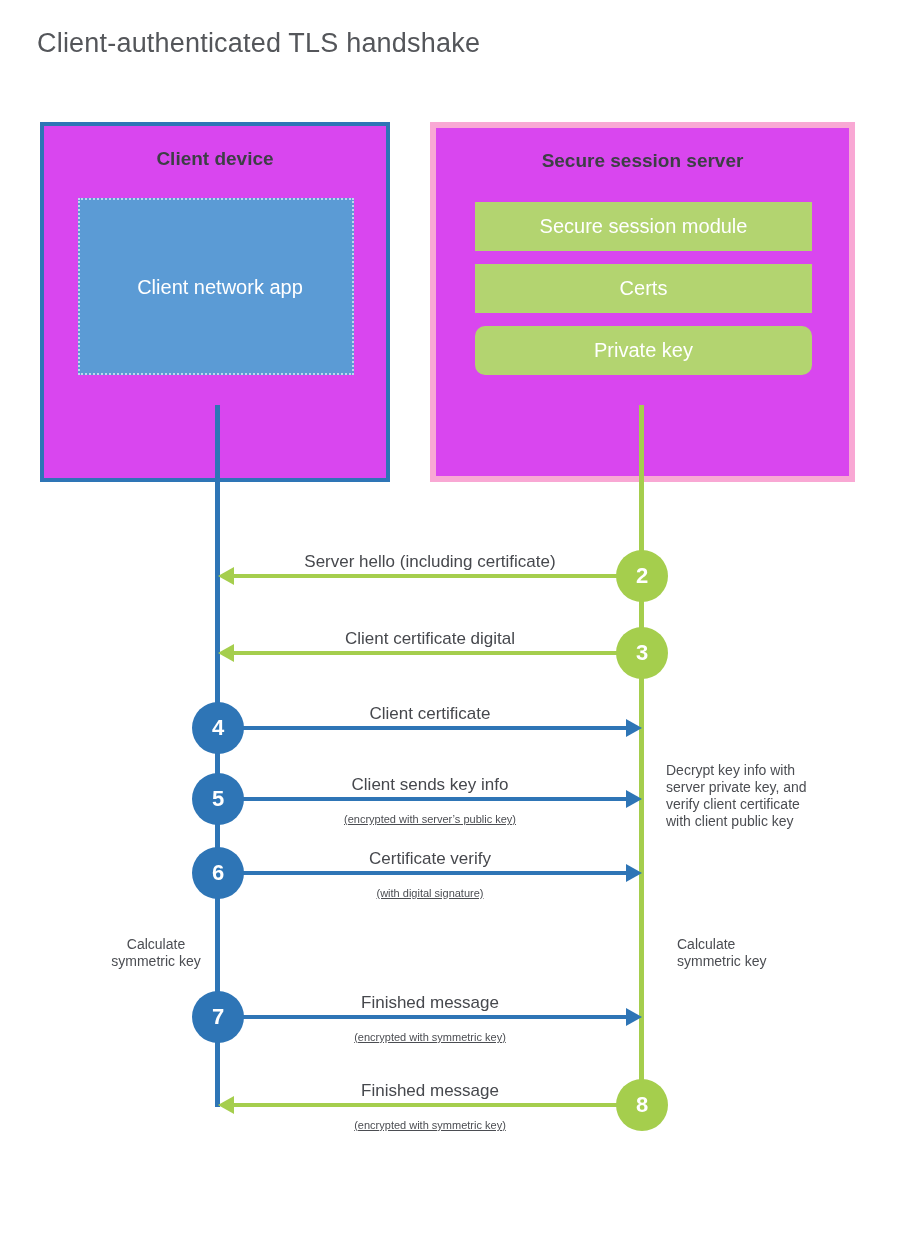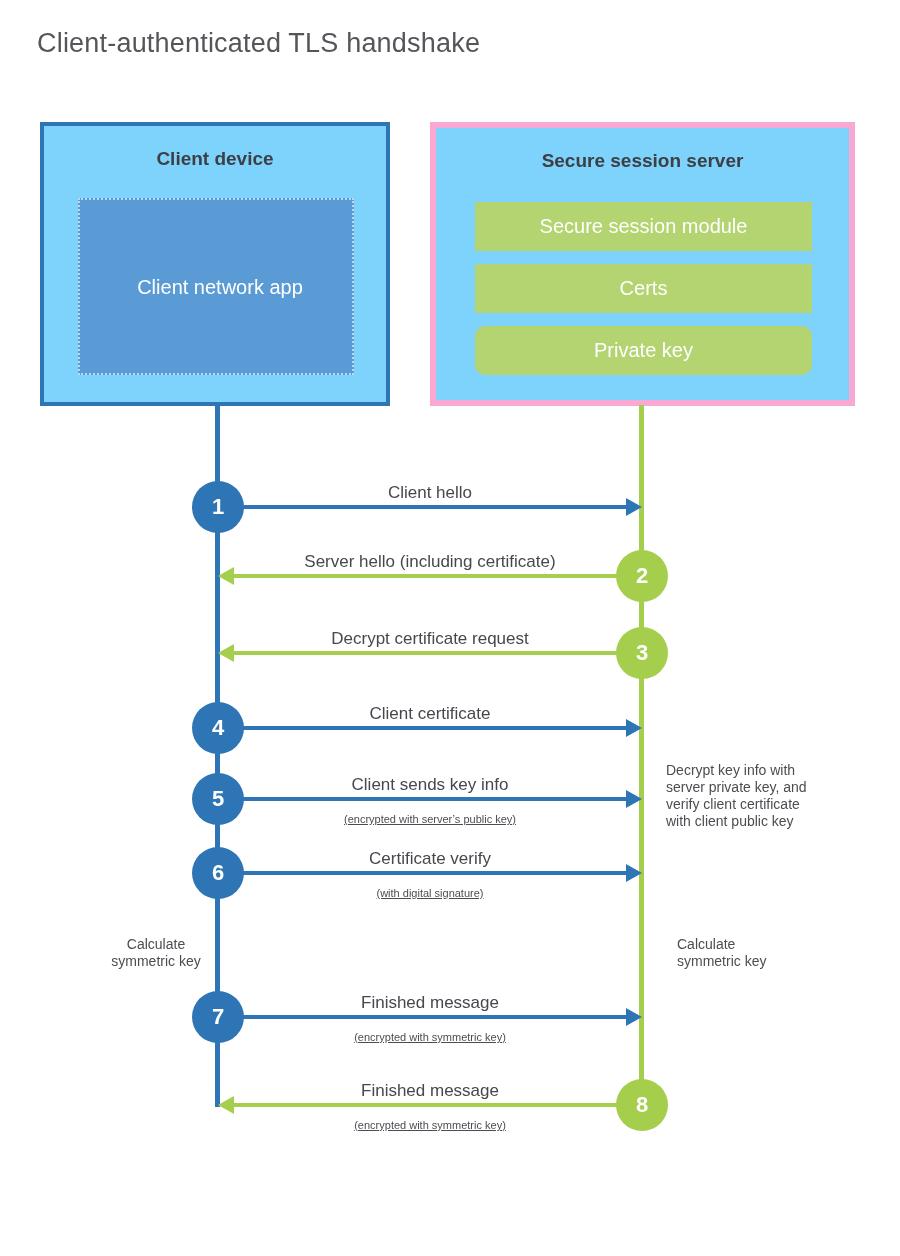--- a/index.html
+++ b/index.html
@@ -3,21 +3,21 @@
 <meta charset="utf-8">
 <style>
   html,body{margin:0;padding:0;background:#ffffff;}
   body{font-family:"Liberation Sans","DejaVu Sans",sans-serif;}
   #stage{position:relative;width:900px;height:1256px;background:#ffffff;overflow:hidden;}
 
   
   .page-title{position:absolute;left:37px;top:28px;font-size:27px;font-weight:300;color:#54565a;letter-spacing:.2px;}
 
   
-  .actor-box{position:absolute;top:122px;height:284px;background:#7dd3fc;box-sizing:border-box;}
+  .actor-box{position:absolute;top:122px;height:360px;background:#d946ef;box-sizing:border-box;}
   .actor-box.client{left:40px;width:350px;border:4px solid #2e75b6;}
   .actor-box.server{left:430px;width:425px;border:6px solid #f9a8d4;}
   .actor-title{margin-top:22px;text-align:center;font-size:19px;font-weight:700;color:#3d3f45;}
 
   .app-box{position:absolute;left:34px;top:72px;width:276px;height:177px;background:#5b9bd5;
            border:2px dotted rgba(255,255,255,.6);box-sizing:border-box;
            display:flex;align-items:center;justify-content:center;padding-left:8px;}
   .app-box .app-label{color:#fff;font-size:20px;text-align:center;line-height:28px;max-width:180px;}
 
   .module-bar{position:absolute;left:39px;width:337px;height:49px;background:#b3d470;
@@ -83,36 +83,30 @@
       <div class="module-label">Secure session module</div>
     </div>
     <div class="module-bar b3">
       <div class="module-label">Private key</div>
     </div>
   </div>
 
   <div class="lifeline client"></div>
   <div class="lifeline server"></div>
 
-  <div class="msg m1 to-server">
-    <div class="label">Client hello</div>
-    <div class="line"></div>
-    <div class="head"></div>
-    <div class="badge">1</div>
-  </div>
 
   <div class="msg m2 to-client">
     <div class="label">Server hello (including certificate)</div>
     <div class="line"></div>
     <div class="head"></div>
     <div class="badge">2</div>
   </div>
 
   <div class="msg m3 to-client">
-    <div class="label">Decrypt certificate request</div>
+    <div class="label">Client certificate digital</div>
     <div class="line"></div>
     <div class="head"></div>
     <div class="badge">3</div>
   </div>
 
   <div class="msg m4 to-server">
     <div class="label">Client certificate</div>
     <div class="line"></div>
     <div class="head"></div>
     <div class="badge">4</div>

